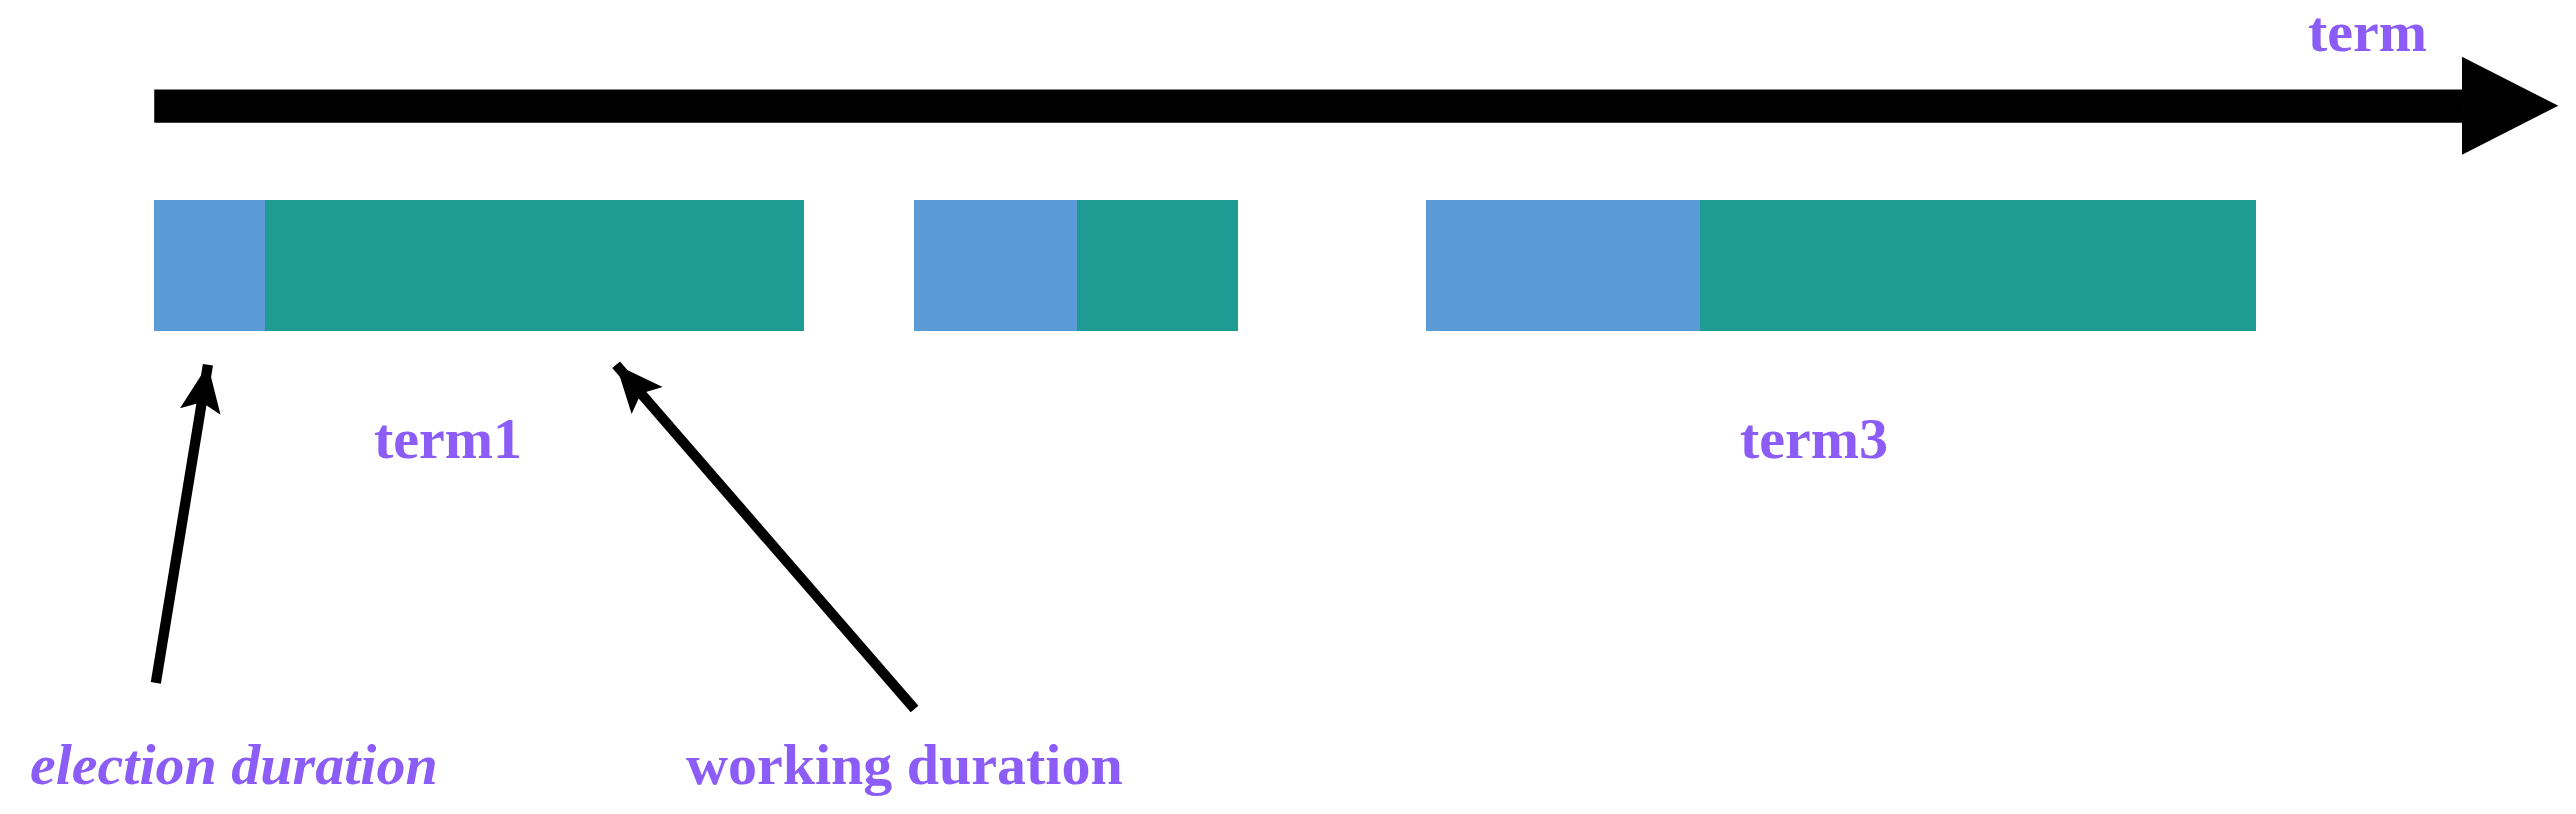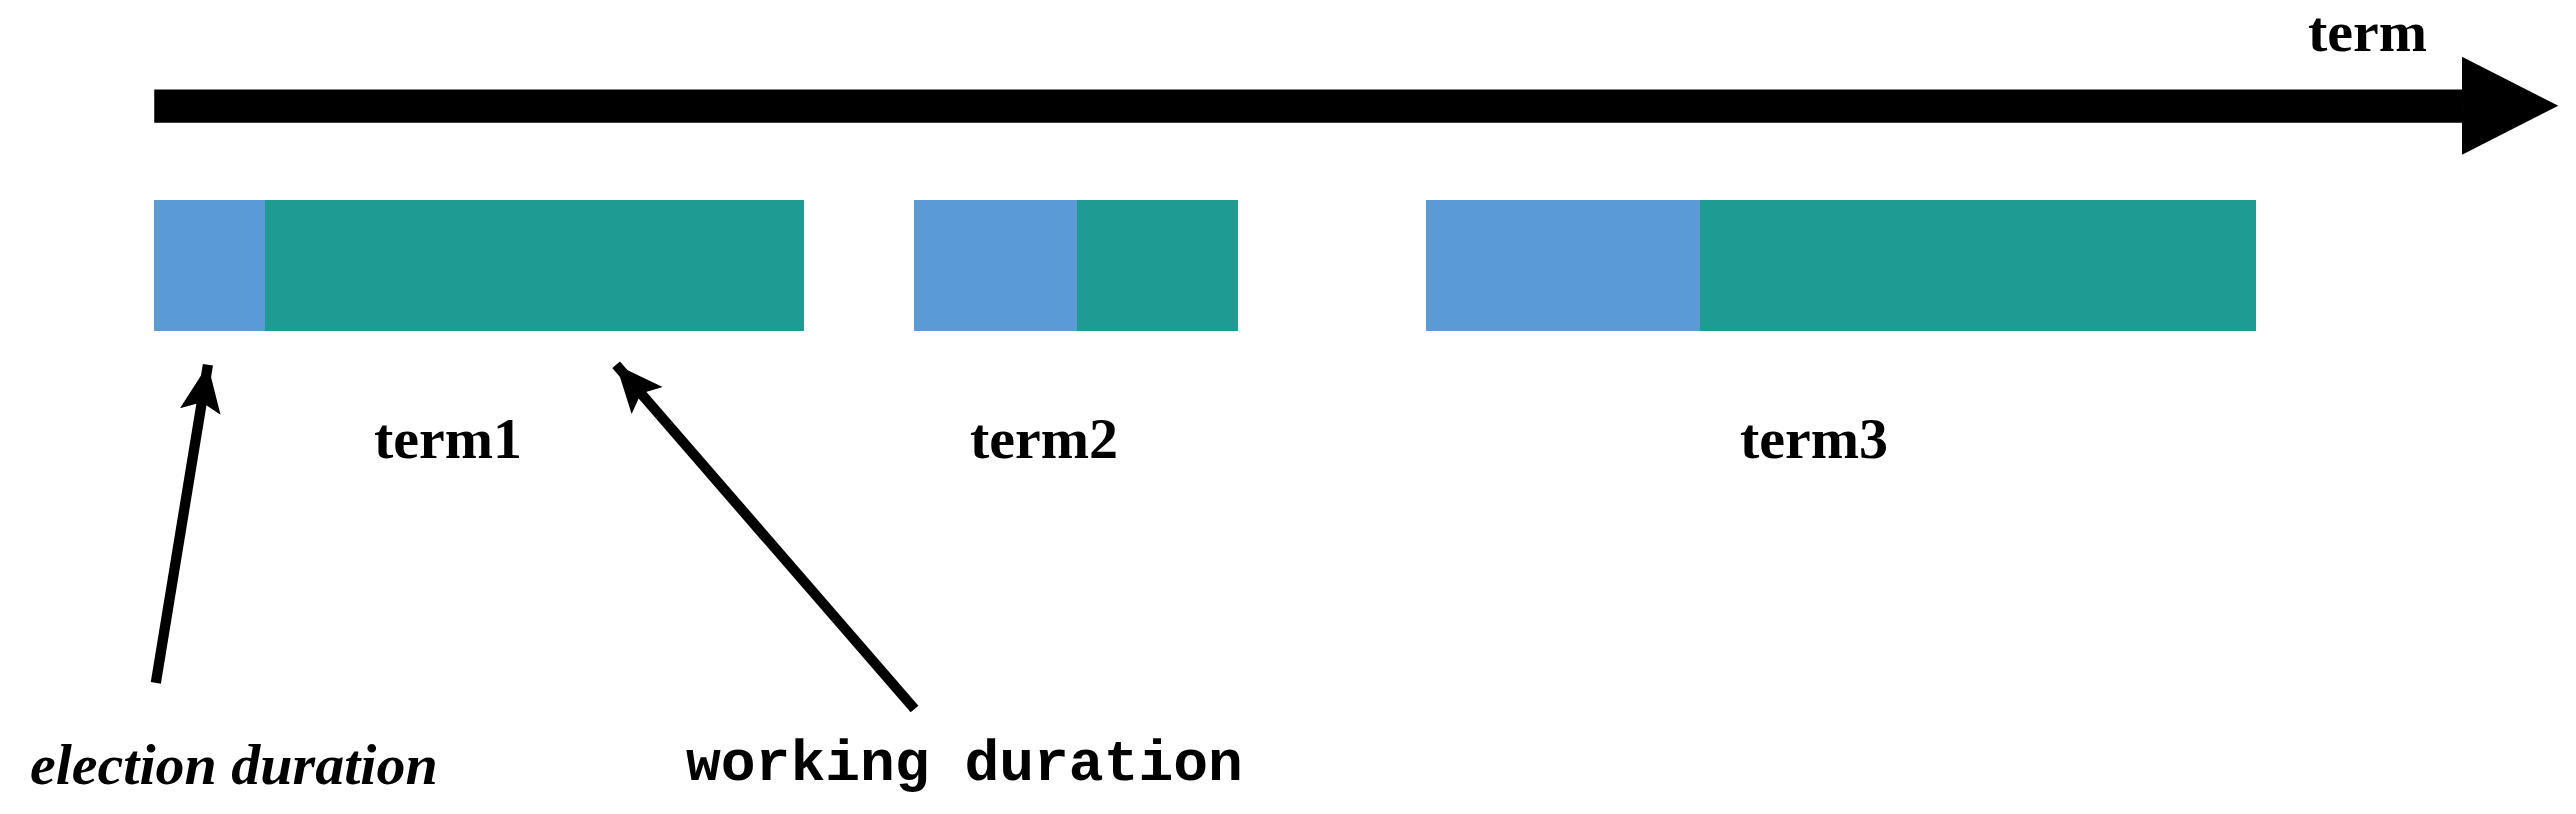--- a/index.html
+++ b/index.html
@@ -21,29 +21,29 @@
     top: 0;
     width: 2576px;
     height: 814px;
     pointer-events: none;
   }
   .label {
     position: absolute;
     font-weight: bold;
     font-size: 58px;
     line-height: 1;
-    color: #000000;
+    color: #8b5cf6;
     white-space: nowrap;
   }
   .axis-label   { left: 2308px; top: 3.2px; }
   .term1-label  { left: 354px;  top: 410px; margin-left: 20px; }
   .term2-label  { left: 970px; top: 410px; }
   .term3-label  { left: 1740px; top: 410px; }
   .election-label { left: 30px;  top: 736px; font-style: italic; }
-  .working-label  { left: 686px; top: 736px; font-family: Liberation Mono, monospace; }
+  .working-label  { left: 686px; top: 736px; }
 
   .term-bar {
     position: absolute;
     top: 200px;
     height: 131px;
     display: flex;
     flex-direction: row;
   }
   .bar1 { left: 154px;  width: 650px;  }
   .bar2 { left: 914px; width: 324px;  }
@@ -87,20 +87,19 @@
     <div class="seg seg-election" style="background: rgb(91, 155, 213);"></div>
     <div class="seg seg-working" style="background: rgb(30, 156, 148);"></div>
   </div>
 
   <div class="term-bar bar3">
     <div class="seg seg-election" style="background: rgb(91, 155, 213);"></div>
     <div class="seg seg-working" style="background: rgb(30, 156, 148);"></div>
   </div>
 
   <div class="label term1-label">term1</div>
-  <div class="label term2-label">term2</div>
   <div class="label term3-label">term3</div>
 
   <div class="label election-label">election duration</div>
   <div class="label working-label">working duration</div>
 
 </div>
 
 
 </body></html>

